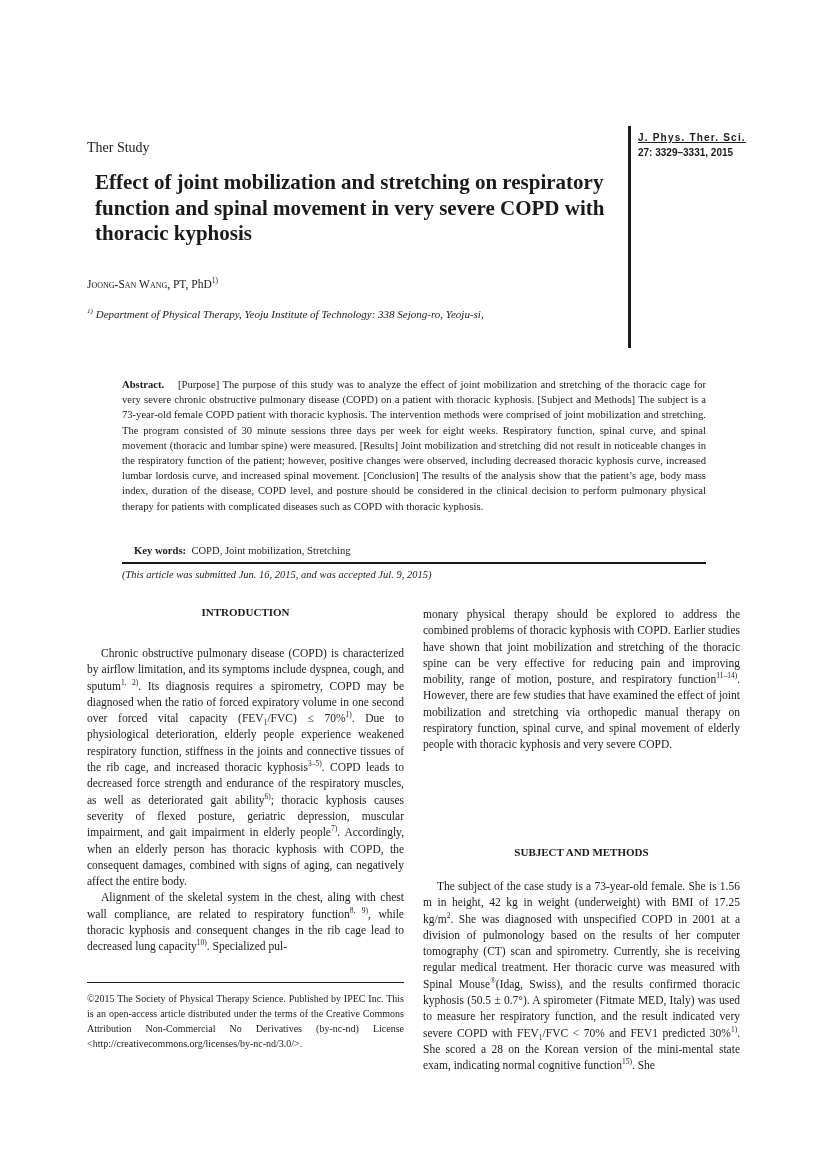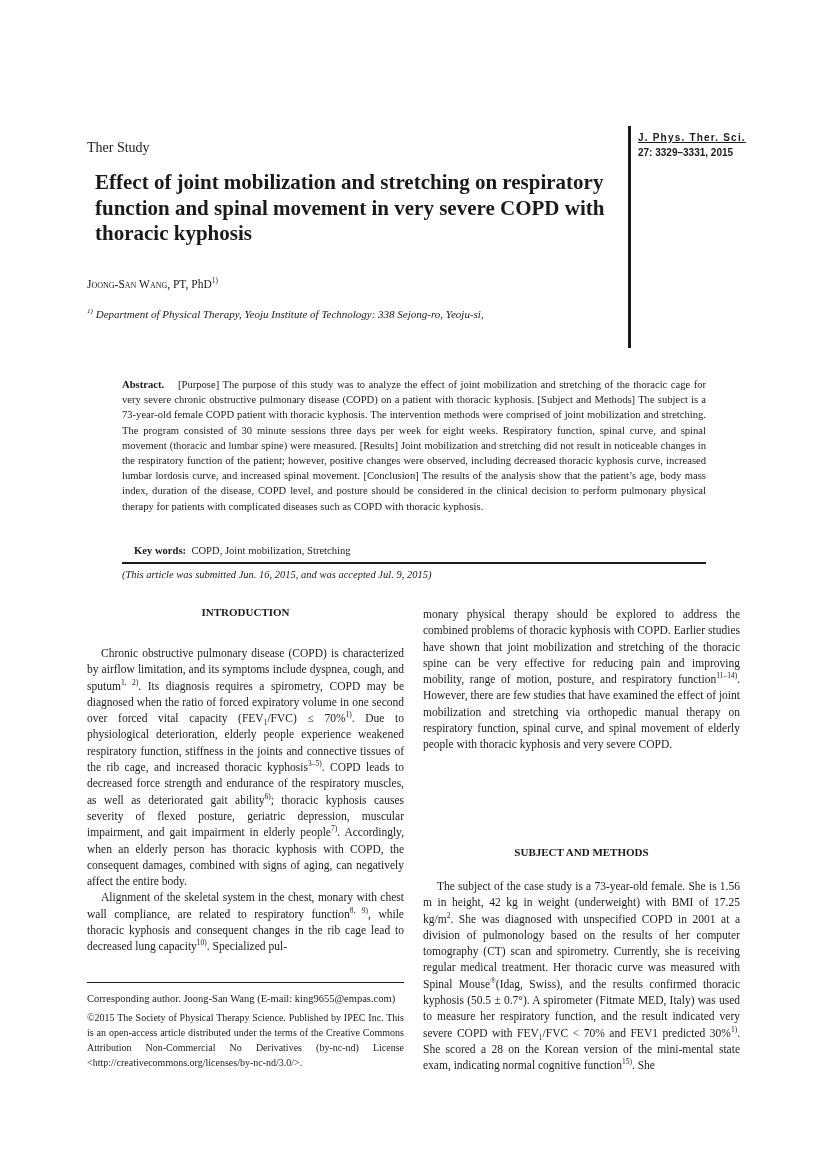--- a/index.html
+++ b/index.html
@@ -65,26 +65,25 @@
   <b>Key words:</b>&nbsp;
   <span>COPD, Joint mobilization, Stretching</span>
 </div>
 <div class="abs rule-thick"></div>
 <div class="abs received">(This article was submitted Jun. 16, 2015, and was accepted Jul. 9, 2015)</div>
 
 <div class="abs heading h-intro">INTRODUCTION</div>
 
 <div class="abs col col-left">
   <p><span>Chronic obstructive pulmonary disease (COPD) is characterized by airflow limitation, and its symptoms include dyspnea, cough, and sputum</span><sup>1, 2)</sup><span>. Its diagnosis requires a spirometry, COPD may be diagnosed when the ratio of forced expiratory volume in one second over forced vital capacity (FEV</span><sub>1</sub><span>/FVC) ≤ 70%</span><sup>1)</sup><span>. Due to physiological deterioration, elderly people experience weakened respiratory function, stiffness in the joints and connective tissues of the rib cage, and increased thoracic kyphosis</span><sup>3–5)</sup><span>. COPD leads to decreased force strength and endurance of the respiratory muscles, as well as deteriorated gait ability</span><sup>6)</sup><span>; thoracic kyphosis causes severity of flexed posture, geriatric depression, muscular impairment, and gait impairment in elderly people</span><sup>7)</sup><span>. Accordingly, when an elderly person has thoracic kyphosis with COPD, the consequent damages, combined with signs of aging, can negatively affect the entire body.</span></p>
-  <p><span>Alignment of the skeletal system in the chest, monary with chest wall compliance, are related to respiratory function</span><sup>8, 9)</sup><span>, while thoracic kyphosis and consequent changes in the rib cage lead to decreased lung capacity</span><sup>10)</sup><span>. Specialized pul-</span></p>
+  <p><span>Alignment of the skeletal system in the chest, aling with chest wall compliance, are related to respiratory function</span><sup>8, 9)</sup><span>, while thoracic kyphosis and consequent changes in the rib cage lead to decreased lung capacity</span><sup>10)</sup><span>. Specialized pul-</span></p>
 </div>
 
 <div class="abs rule-thin"></div>
 <div class="abs footnote">
-  <p>Corresponding author. Joong-San Wang (E-mail: king9655@empas.com)</p>
   <p class="license">©2015 The Society of Physical Therapy Science. Published by IPEC Inc. This is an open-access article distributed under the terms of the Creative Commons Attribution Non-Commercial No Derivatives (by-nc-nd) License &lt;http://creativecommons.org/licenses/by-nc-nd/3.0/&gt;.</p>
 </div>
 
 <div class="abs col col-right">
   <p class="noind"><span>monary physical therapy should be explored to address the combined problems of thoracic kyphosis with COPD. Earlier studies have shown that joint mobilization and stretching of the thoracic spine can be very effective for reducing pain and improving mobility, range of motion, posture, and respiratory function</span><sup>11–14)</sup><span>. However, there are few studies that have examined the effect of joint mobilization and stretching via orthopedic manual therapy on respiratory function, spinal curve, and spinal movement of elderly people with thoracic kyphosis and very severe COPD.</span></p>
 </div>
 
 <div class="abs heading h-methods">SUBJECT AND METHODS</div>
 
 <div class="abs col col-right" style="top:878px">

